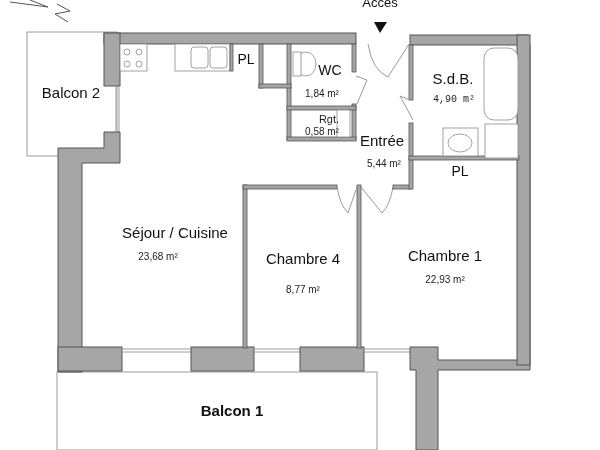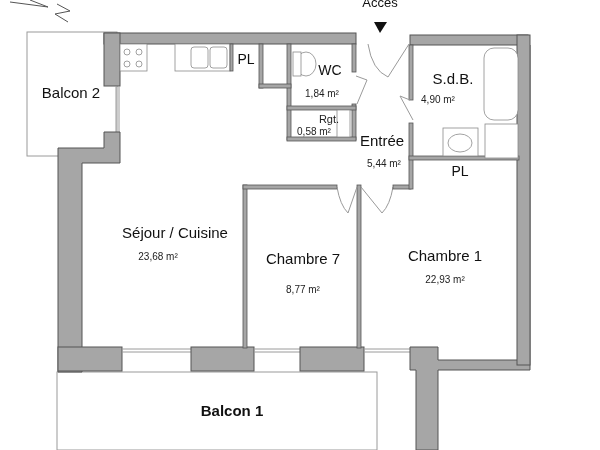--- a/index.html
+++ b/index.html
@@ -97,25 +97,25 @@
 
   <polygon points="374,22 387,22 380,33" fill="#111"></polygon>
 </svg>
 
 <div class="label room" style="left:380px;top:-5px;font-size:13px;">Accès</div>
 <div class="label room" style="left:71px;top:84px;">Balcon 2</div>
 <div class="label small" style="left:246px;top:51px;font-size:14px;">PL</div>
 <div class="label room" style="left:330px;top:62px;font-size:14px;">WC</div>
 <div class="label area" style="left:322px;top:88px;text-align:right;">1,84 m²</div>
 <div class="label area" style="left:314px;top:113px;font-size:11px;margin-left:15px;">Rgt.</div>
-<div class="label area" style="left:314px;top:126px;">0,58 m²</div>
+<div class="label area" style="left:314px;top:126px;padding-left:16px;">0,58 m²</div>
 <div class="label room" style="left:382px;top:132px;text-align:center;">Entrée</div>
 <div class="label area" style="left:384px;top:158px;">5,44 m²</div>
 <div class="label room" style="left:453px;top:70px;">S.d.B.</div>
-<div class="label area" style="left:438px;top:94px;">4,90 m²</div>
+<div class="label area" style="left:454px;top:94px;font-family:Liberation Mono, monospace;">4,90 m²</div>
 <div class="label room" style="left:460px;top:163px;font-size:14px;">PL</div>
 <div class="label room" style="left:175px;top:224px;">Séjour / Cuisine</div>
 <div class="label area" style="left:158px;top:251px;">23,68 m²</div>
-<div class="label room" style="left:303px;top:250px;">Chambre 7</div>
+<div class="label room" style="left:303px;top:250px;">Chambre 4</div>
 <div class="label area" style="left:303px;top:276px;margin-top:8px;">8,77 m²</div>
 <div class="label room" style="left:445px;top:247px;">Chambre 1</div>
 <div class="label area" style="left:445px;top:274px;">22,93 m²</div>
 <div class="label room" style="left:232px;top:402px;font-weight:bold;">Balcon 1</div>
 
 </body></html>

